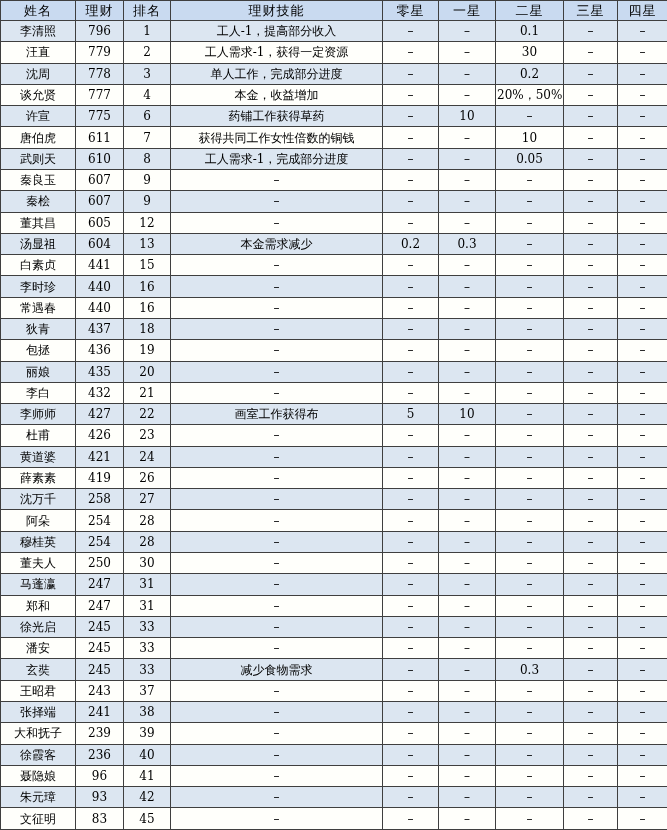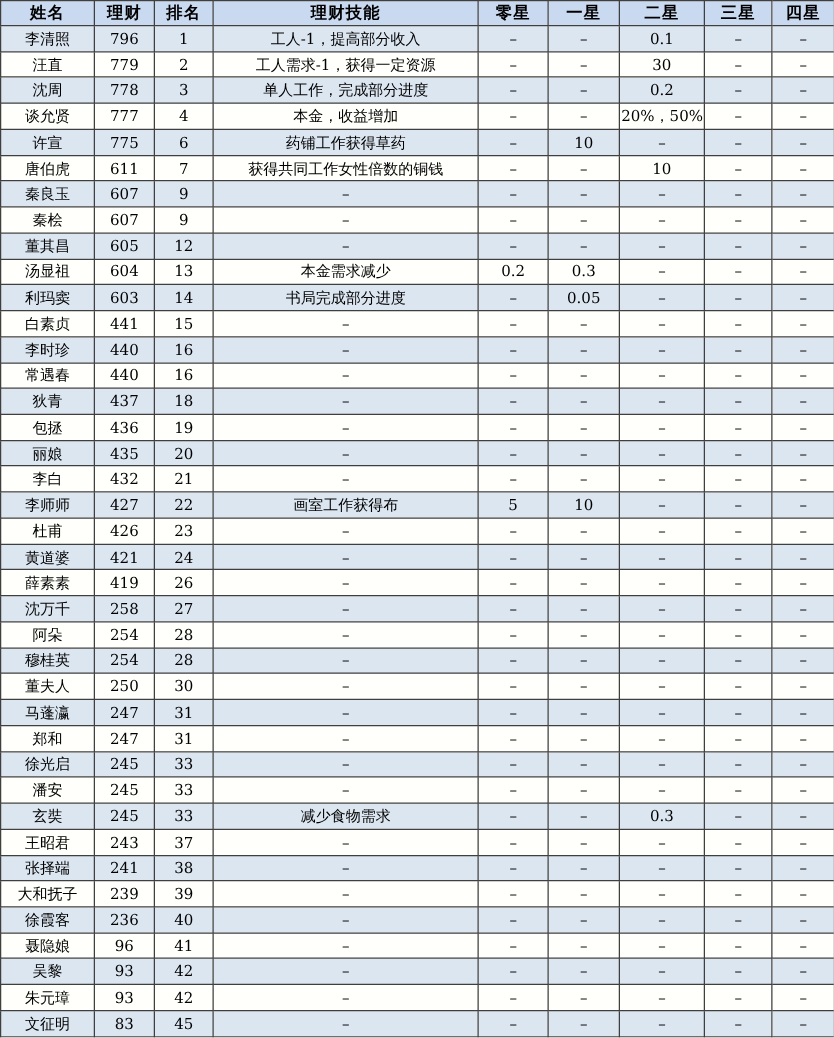--- a/index.html
+++ b/index.html
@@ -35,21 +35,21 @@
     text-align:center;
     vertical-align:middle;
     padding:0 1px;
     font-size:12px;
     line-height:1;
     white-space:nowrap;
     overflow:hidden;
   }
   table.rank-table thead th{
     background:var(--header-bg);
-    font-weight:bold;
+    font-weight:normal;
     font-size:13px;
     height:19px;
     letter-spacing:1px;
   }
   table.rank-table tbody tr:nth-child(odd){
     background:var(--row-alt-bg);
   }
   table.rank-table tbody tr:nth-child(even){
     background:var(--row-bg);
   }
@@ -144,20 +144,31 @@
           <td>611</td>
           <td>7</td>
           <td>获得共同工作女性倍数的铜钱</td>
           <td>–</td>
           <td>–</td>
           <td>10</td>
           <td>–</td>
           <td>–</td>
         </tr>
         <tr>
+          <td>武则天</td>
+          <td>610</td>
+          <td>8</td>
+          <td>工人需求-1，完成部分进度</td>
+          <td>–</td>
+          <td>–</td>
+          <td>0.05</td>
+          <td>–</td>
+          <td>–</td>
+        </tr>
+        <tr>
           <td>秦良玉</td>
           <td>607</td>
           <td>9</td>
           <td>–</td>
           <td>–</td>
           <td>–</td>
           <td>–</td>
           <td>–</td>
           <td>–</td>
         </tr>
@@ -188,31 +199,20 @@
           <td>604</td>
           <td>13</td>
           <td>本金需求减少</td>
           <td>0.2</td>
           <td>0.3</td>
           <td>–</td>
           <td>–</td>
           <td>–</td>
         </tr>
         <tr>
-          <td>利玛窦</td>
-          <td>603</td>
-          <td>14</td>
-          <td>书局完成部分进度</td>
-          <td>–</td>
-          <td>0.05</td>
-          <td>–</td>
-          <td>–</td>
-          <td>–</td>
-        </tr>
-        <tr>
           <td>白素贞</td>
           <td>441</td>
           <td>15</td>
           <td>–</td>
           <td>–</td>
           <td>–</td>
           <td>–</td>
           <td>–</td>
           <td>–</td>
         </tr>
@@ -474,31 +474,20 @@
           <td>96</td>
           <td>41</td>
           <td>–</td>
           <td>–</td>
           <td>–</td>
           <td>–</td>
           <td>–</td>
           <td>–</td>
         </tr>
         <tr>
-          <td>吴黎</td>
-          <td>93</td>
-          <td>42</td>
-          <td>–</td>
-          <td>–</td>
-          <td>–</td>
-          <td>–</td>
-          <td>–</td>
-          <td>–</td>
-        </tr>
-        <tr>
           <td>朱元璋</td>
           <td>93</td>
           <td>42</td>
           <td>–</td>
           <td>–</td>
           <td>–</td>
           <td>–</td>
           <td>–</td>
           <td>–</td>
         </tr>

